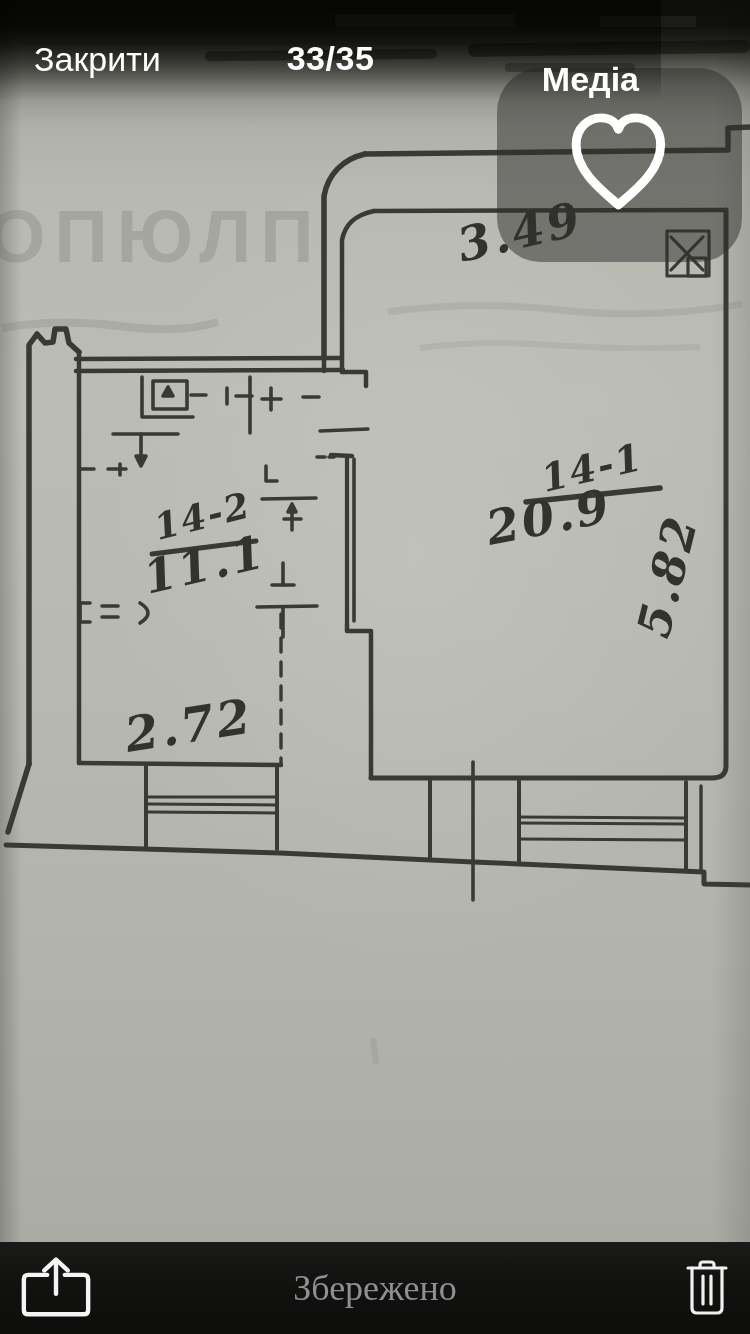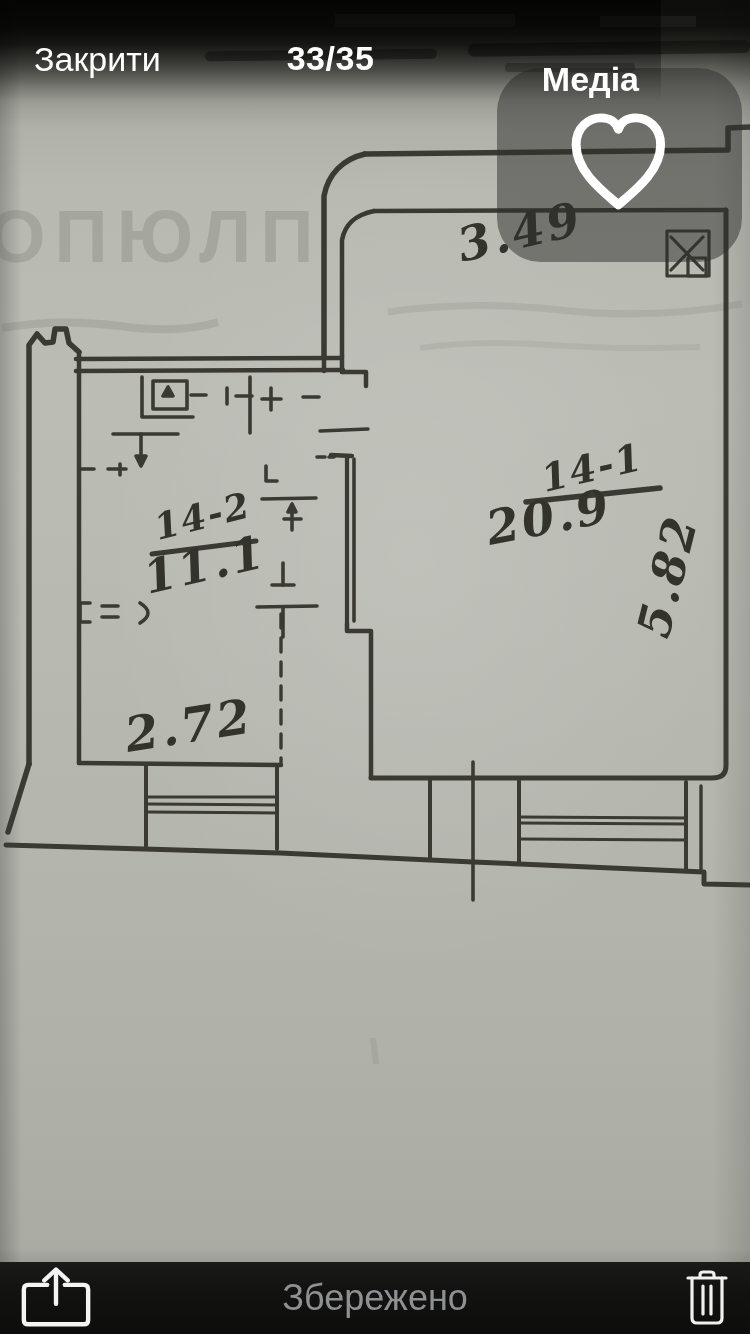--- a/index.html
+++ b/index.html
@@ -34,24 +34,24 @@
   .tb-counter{position:absolute;left:0;right:0;top:39px;text-align:center;font-size:34px;color:#fff;font-weight:700;letter-spacing:0.5px;}
   .tb-media{position:absolute;right:22px;top:40px;font-size:34px;color:#fff;font-weight:600;background:none;border:none;padding:0;font-family:inherit;margin-top:20px;}
   
   .fav-panel{
     position:absolute;left:497px;top:68px;width:245px;height:194px;border-radius:44px;
     background:rgba(46,46,43,0.50);z-index:20;border:none;padding:0;
     display:flex;align-items:center;justify-content:center;
   }
   
   .bottom-bar{
-    position:absolute;left:0;bottom:0;width:750px;height:72px;z-index:30;
+    position:absolute;left:0;bottom:0;width:750px;height:92px;z-index:30;
     background:linear-gradient(180deg,#1a1a18 0%,#121210 40%,#0d0d0b 100%);
     display:flex;align-items:center;justify-content:space-between;
-    padding:4px 18px;box-sizing:border-box;
+    padding:4px 18px;box-sizing:border-box;font-family:Liberation Serif, serif;
   }
   .bb-saved{position:absolute;left:0;right:0;text-align:center;font-size:36px;color:#8f9094;font-weight:400;}
   .icon-btn{background:none;border:none;padding:0;display:flex;align-items:center;justify-content:center;}
 </style>
 </head>
 <body>
 
 <div class="screen">
 
   <div class="paper-bg"></div>

